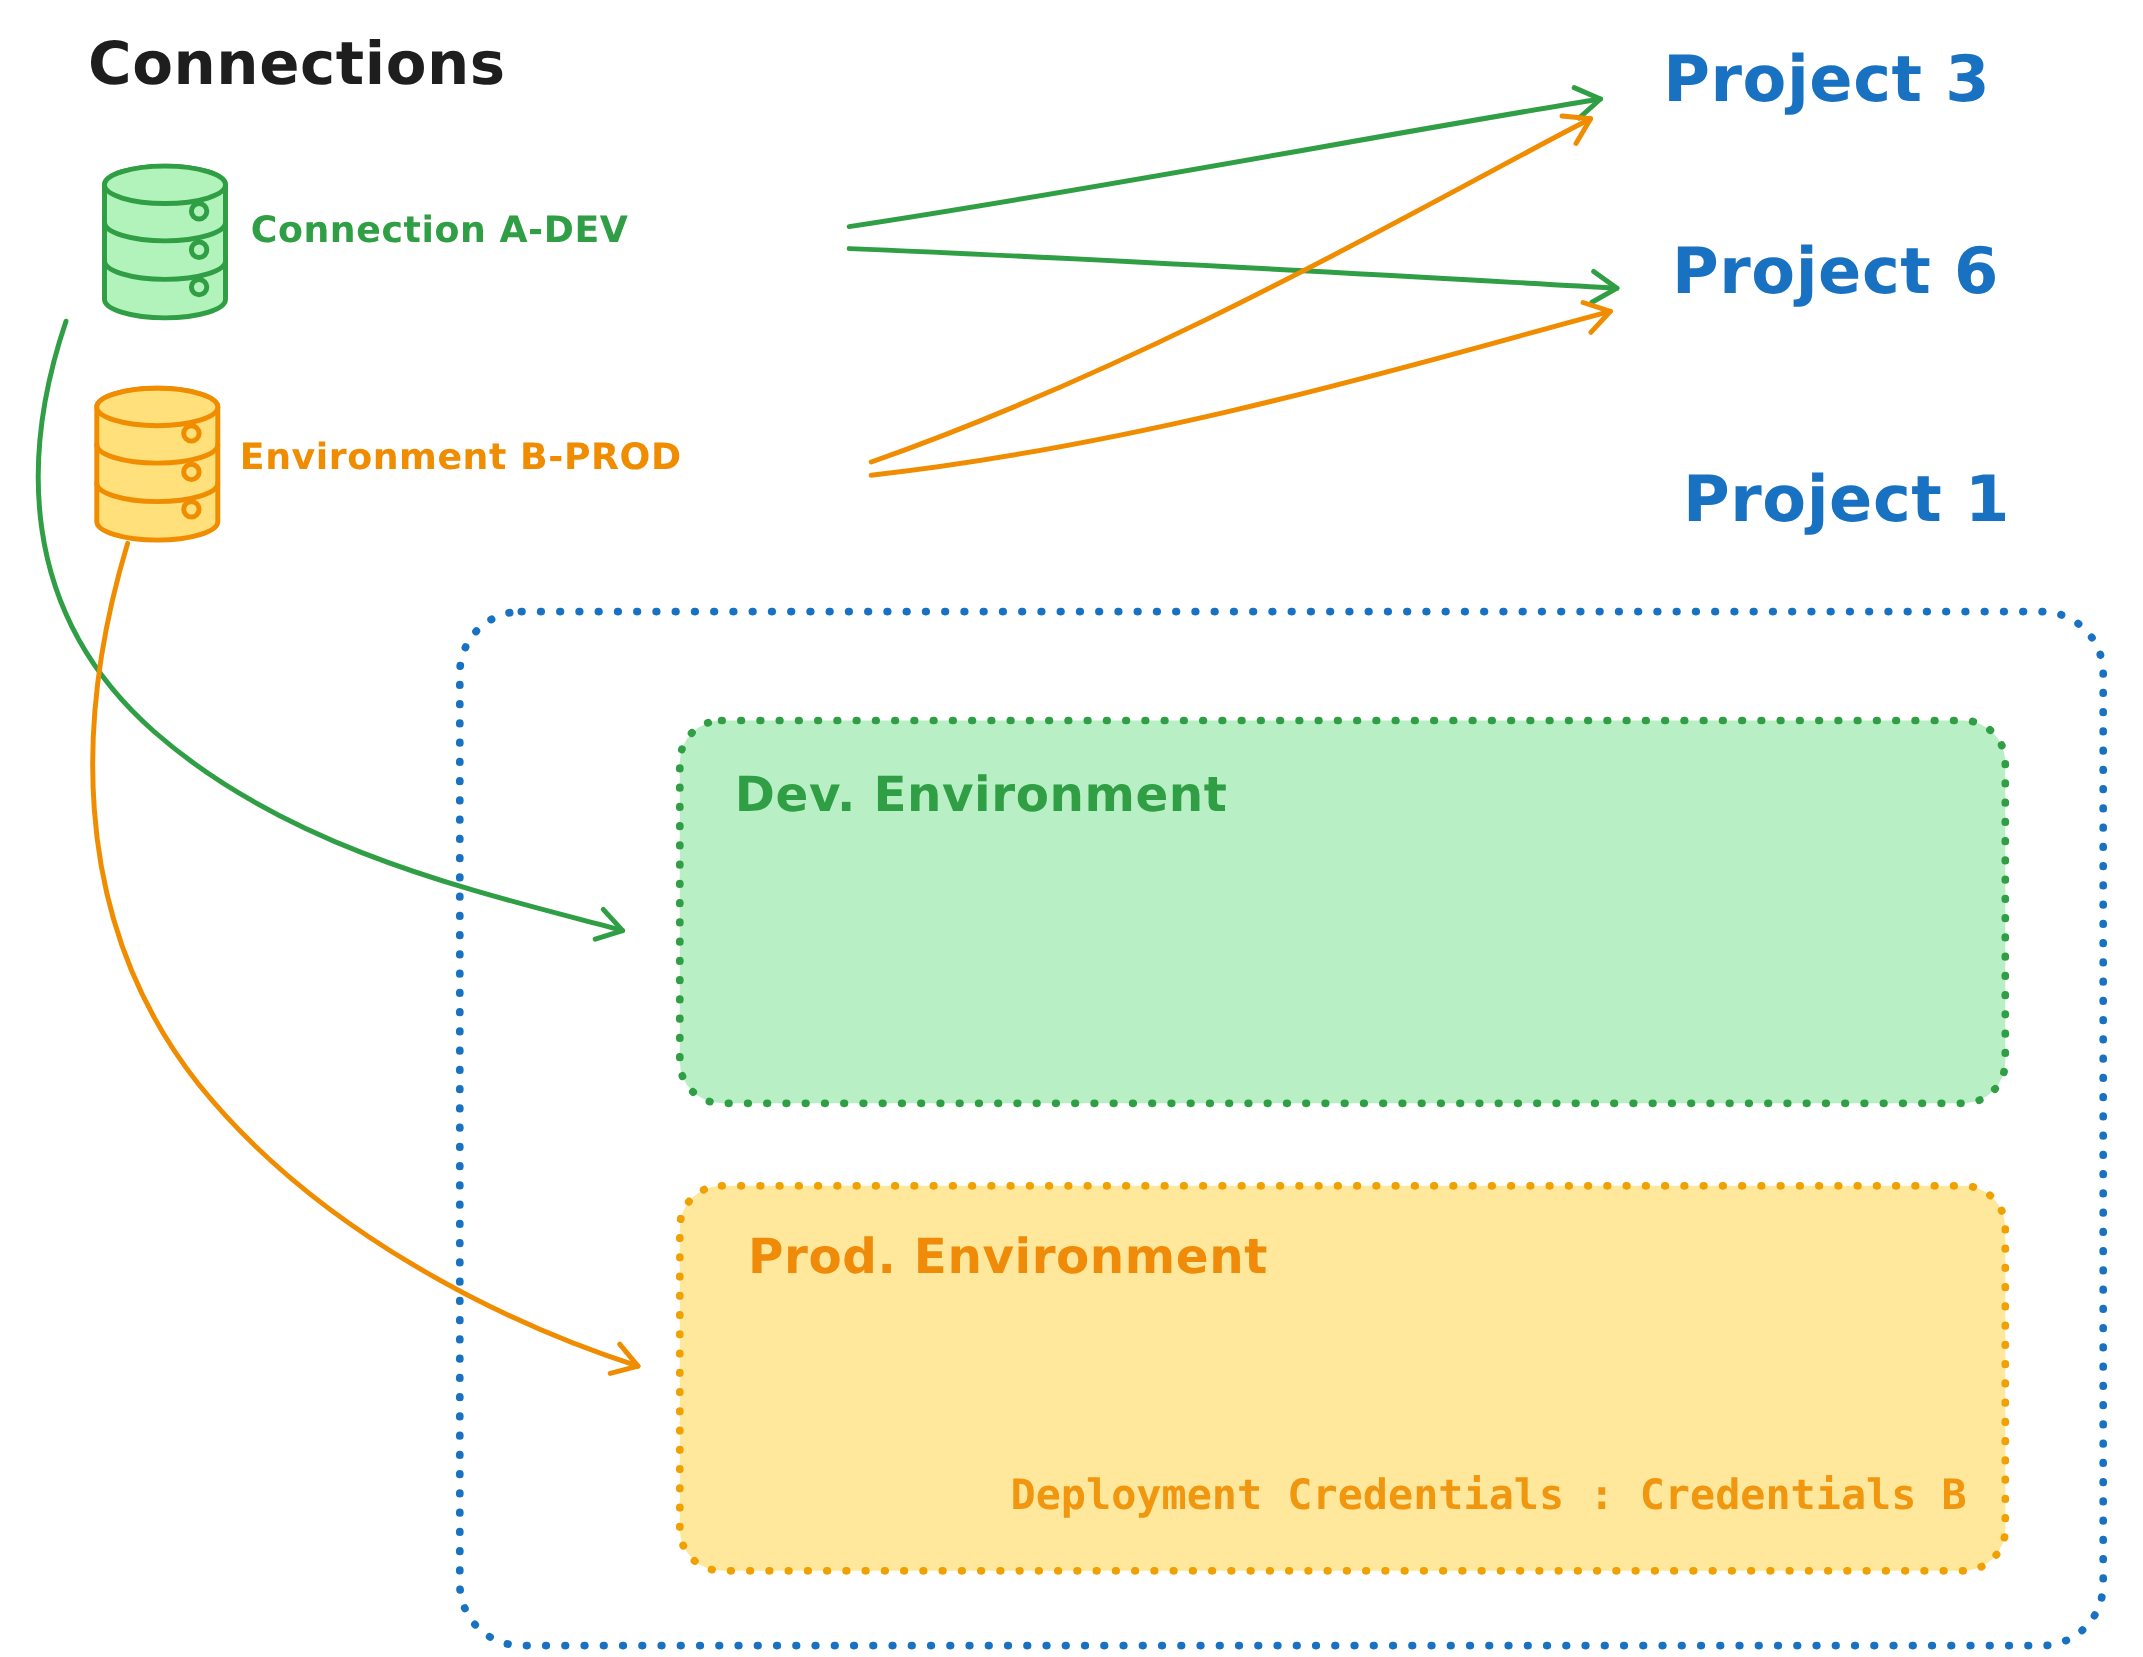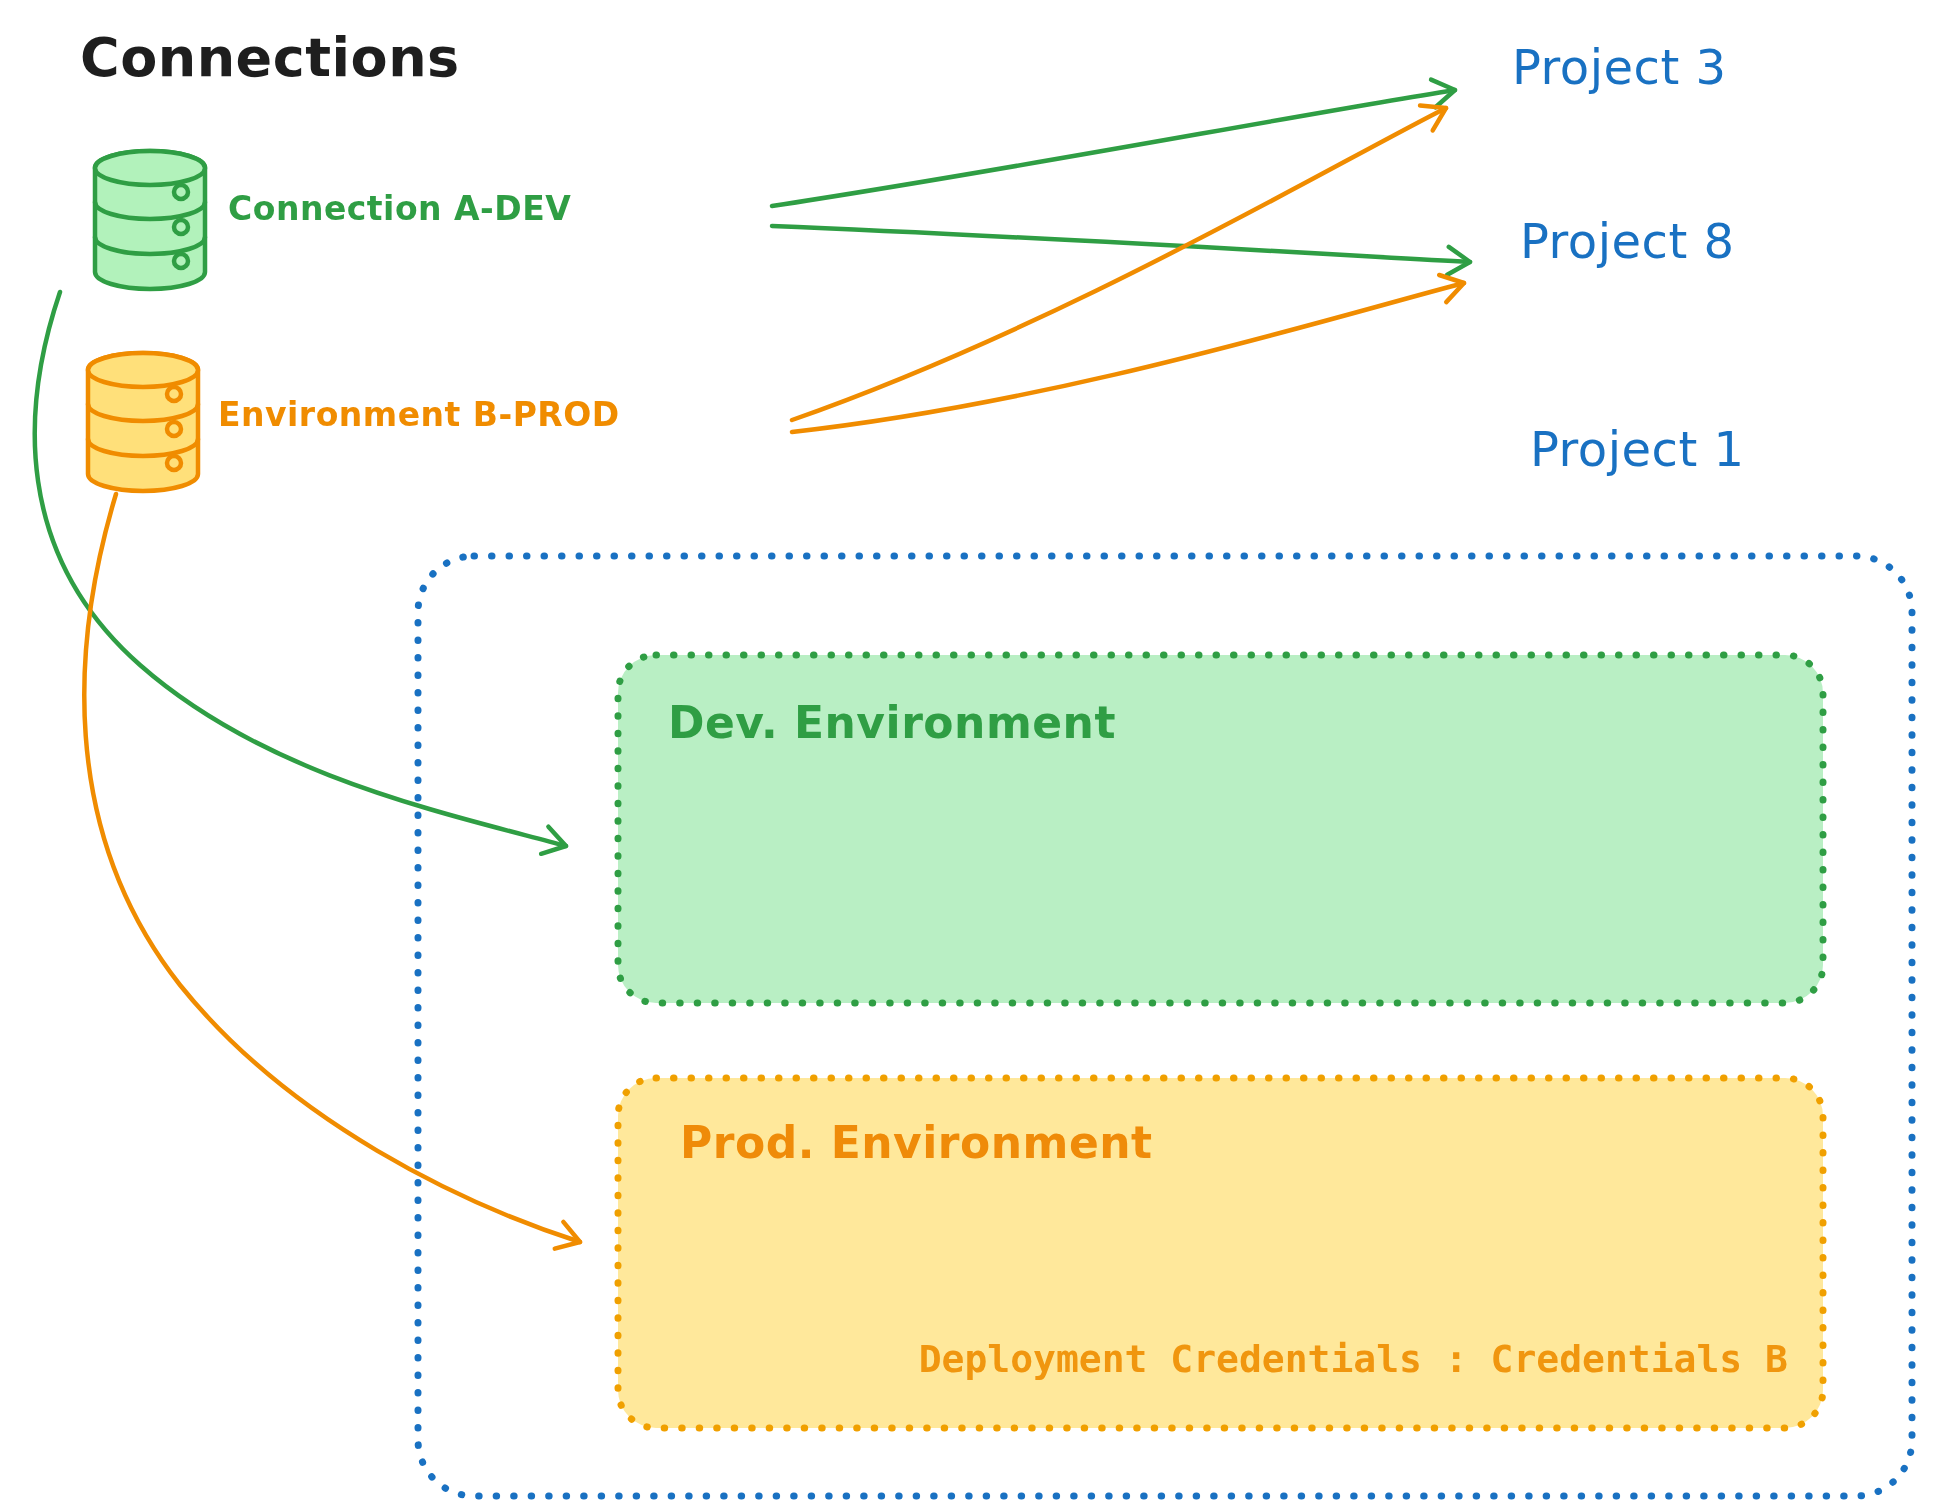--- a/index.html
+++ b/index.html
@@ -25,21 +25,21 @@
     line-height: 1.05;
     letter-spacing: 0.5px;
   }
   .diagram-title {
     left: 80px; top: 30px;
     font-size: 54px; font-weight: 700; color: #1e1e1e;
   }
   .conn-label { font-size: 33px; font-weight: 700; }
   .conn-a { left: 228px; top: 192px; color: #2f9e44; }
   .conn-b { left: 218px; top: 398px; color: #f08c00; }
-  .proj-label { font-size: 48px; font-weight: 400; color: #1971c2; }
+  .proj-label { font-size: 58px; font-weight: 700; color: #1971c2; }
   .p3 { left: 1512px; top: 42px; }
   .p2 { left: 1520px; top: 216px; }
   .p1 { left: 1530px; top: 424px; }
   .env-title { font-size: 44px; font-weight: 700; text-align: right; }
   .env-title.dev  { left: 668px; top: 700px;  color: #2f9e44; }
   .env-title.prod { left: 680px; top: 1120px; color: #ef8b09; }
   .cred {
     font-family: "DejaVu Sans Mono", monospace;
     font-size: 38px; font-weight: 700;
     letter-spacing: 0;
@@ -98,21 +98,21 @@
   </svg>
 
   <div class="label diagram-title">Connections</div>
 
   <div class="label conn-label conn-a">Connection A-DEV</div>
 
   <div class="label conn-label conn-b">Environment B-PROD</div>
 
   <div class="label proj-label p3">Project 3</div>
 
-  <div class="label proj-label p2">Project 8</div>
+  <div class="label proj-label p2">Project 6</div>
 
   <div class="label proj-label p1">Project 1</div>
 
   <div class="label env-title dev">Dev. Environment</div>
 
 
   <div class="label env-title prod">Prod. Environment</div>
 
   <div class="label cred prod">Deployment Credentials : Credentials B</div>
 

